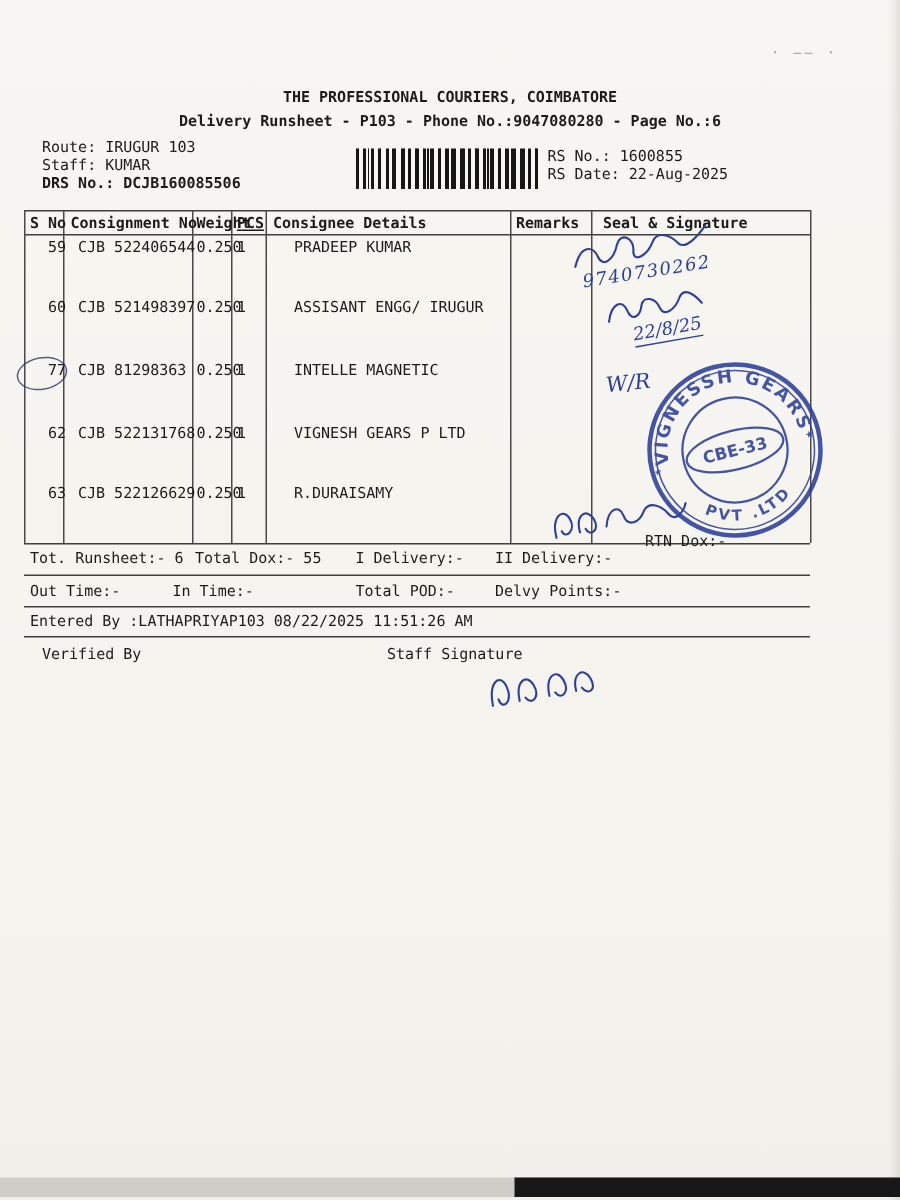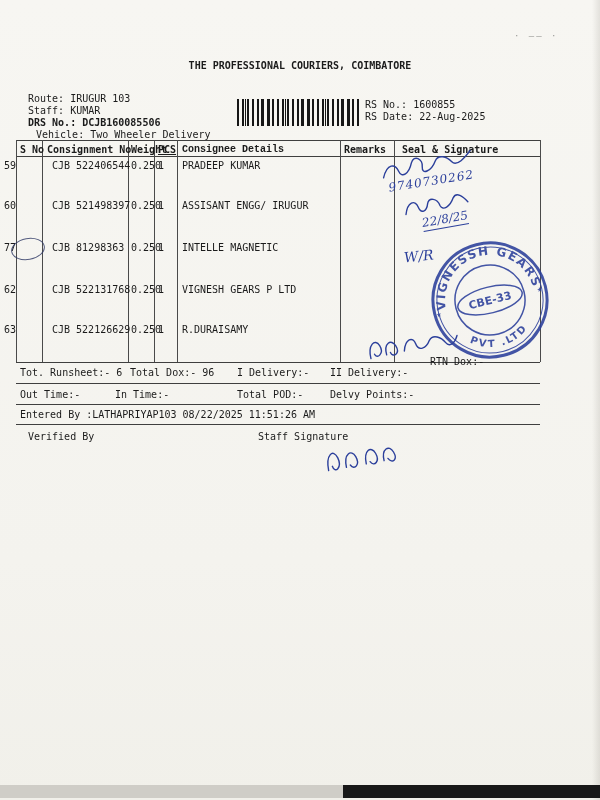--- a/index.html
+++ b/index.html
@@ -12,22 +12,22 @@
   .abs{position:absolute;}
   .bold{font-weight:bold;}
   .center{left:0;width:600px;text-align:center;}
   .t11{font-size:10px;}
   .t10{font-size:10px;}
   .t95{font-size:9.5px;}
   .hline{position:absolute;left:16px;width:524px;height:0;border-top:1px solid #3f3f3f;}
   .vline{position:absolute;width:0;border-left:1px solid #4a4a4a;top:140px;height:222px;}
   .trow{position:absolute;left:0;width:584px;height:14px;font-size:10px;}
   .c{position:absolute;top:0;white-space:pre;}
-  .col-sno{left:4px;} .col-con{left:52px;} .col-wt{left:131px;} .col-pcs{left:158px;} .col-cons{left:182px;}
-  .hd-sno{left:20px;} .hd-con{left:47px;} .hd-wt{left:131px;} .hd-pcs{left:158px;text-decoration:underline;} .hd-cons{left:182px;font-family:Liberation Mono, monospace;} .hd-rem{left:344px;} .hd-seal{left:402px;}
+  .col-sno{left:32px;} .col-con{left:52px;} .col-wt{left:131px;} .col-pcs{left:158px;} .col-cons{left:196px;}
+  .hd-sno{left:20px;} .hd-con{left:47px;} .hd-wt{left:131px;} .hd-pcs{left:158px;text-decoration:underline;} .hd-cons{left:182px;} .hd-rem{left:344px;} .hd-seal{left:402px;}
   .ink{color:#2b3f9b;font-family:"DejaVu Serif","Liberation Serif",serif;font-style:italic;}
   .barcode{
     position:absolute;left:237px;top:99px;width:123px;height:27px;
     background-color:#f6f5f1;
     background-image:
       repeating-linear-gradient(90deg,#161616 0px,#161616 2px,transparent 2px,transparent 5px),
       repeating-linear-gradient(90deg,#161616 0px,#161616 1px,transparent 1px,transparent 8px);
   }
   .circle-61{
     position:absolute;left:11px;top:238px;width:32px;height:20px;
@@ -42,25 +42,25 @@
   svg{overflow:visible;}
 </style>
 </head>
 <body>
 
 <div class="page">
 
   <div class="artifact">·&nbsp;––&nbsp;·</div>
 
   <div class="abs center t11 bold" style="top:60px">THE PROFESSIONAL COURIERS, COIMBATORE</div>
+  <div class="abs center t11 bold" style="top:76px">Delivery Runsheet - P103 - Phone No.:9047080280 - Page No.:6</div>
 
   <div class="abs t10" style="left:28px;top:93px">Route: IRUGUR 103</div>
   <div class="abs t10" style="left:28px;top:105px">Staff: KUMAR</div>
   <div class="abs t10 bold" style="left:28px;top:117px">DRS No.: DCJB160085506</div>
-  <div class="abs t10" style="left:36px;top:129px">Vehicle: Two Wheeler Delivery</div>
 
   <div class="barcode"></div>
   <div class="abs t10" style="left:365px;top:99px">RS No.: 1600855</div>
   <div class="abs t10" style="left:365px;top:111px">RS Date: 22-Aug-2025</div>
 
   <div class="hline" style="top:140px"></div>
   <div class="hline" style="top:156px"></div>
   <div class="hline" style="top:362px"></div>
   <div class="hline" style="top:383px"></div>
   <div class="hline" style="top:404px"></div>
@@ -153,21 +153,21 @@
     <text font-size="10" font-weight="bold" fill="#2b3f9b" letter-spacing="2" font-family="DejaVu Sans, sans-serif">
       <textPath href="#arcBot" xlink:href="#arcBot" startOffset="50%" text-anchor="middle">PVT .LTD</textPath>
     </text>
     <ellipse cx="65" cy="65" rx="33" ry="13" fill="none" stroke="#2b3f9b" stroke-width="1.5"></ellipse>
     <text x="65" y="69" text-anchor="middle" font-size="11" font-weight="bold" fill="#2b3f9b" font-family="DejaVu Sans, sans-serif">CBE-33</text>
     <text x="9" y="69" font-size="9" fill="#2b3f9b">★</text>
     <text x="113" y="69" font-size="9" fill="#2b3f9b">★</text>
   </svg>
 
   <div class="abs t10" style="left:20px;top:367px">Tot. Runsheet:- 6</div>
-  <div class="abs t10" style="left:130px;top:367px">Total Dox:- 96</div>
+  <div class="abs t10" style="left:130px;top:367px">Total Dox:- 55</div>
   <div class="abs t10" style="left:237px;top:367px">I Delivery:-</div>
   <div class="abs t10" style="left:330px;top:367px">II Delivery:-</div>
   <div class="abs t10" style="left:430px;top:356px">RTN Dox:-</div>
 
   <div class="abs t10" style="left:20px;top:389px">Out Time:-</div>
   <div class="abs t10" style="left:115px;top:389px">In Time:-</div>
   <div class="abs t10" style="left:237px;top:389px">Total POD:-</div>
   <div class="abs t10" style="left:330px;top:389px">Delvy Points:-</div>
 
   <div class="abs t10" style="left:20px;top:409px">Entered By :LATHAPRIYAP103 08/22/2025 11:51:26 AM</div>

